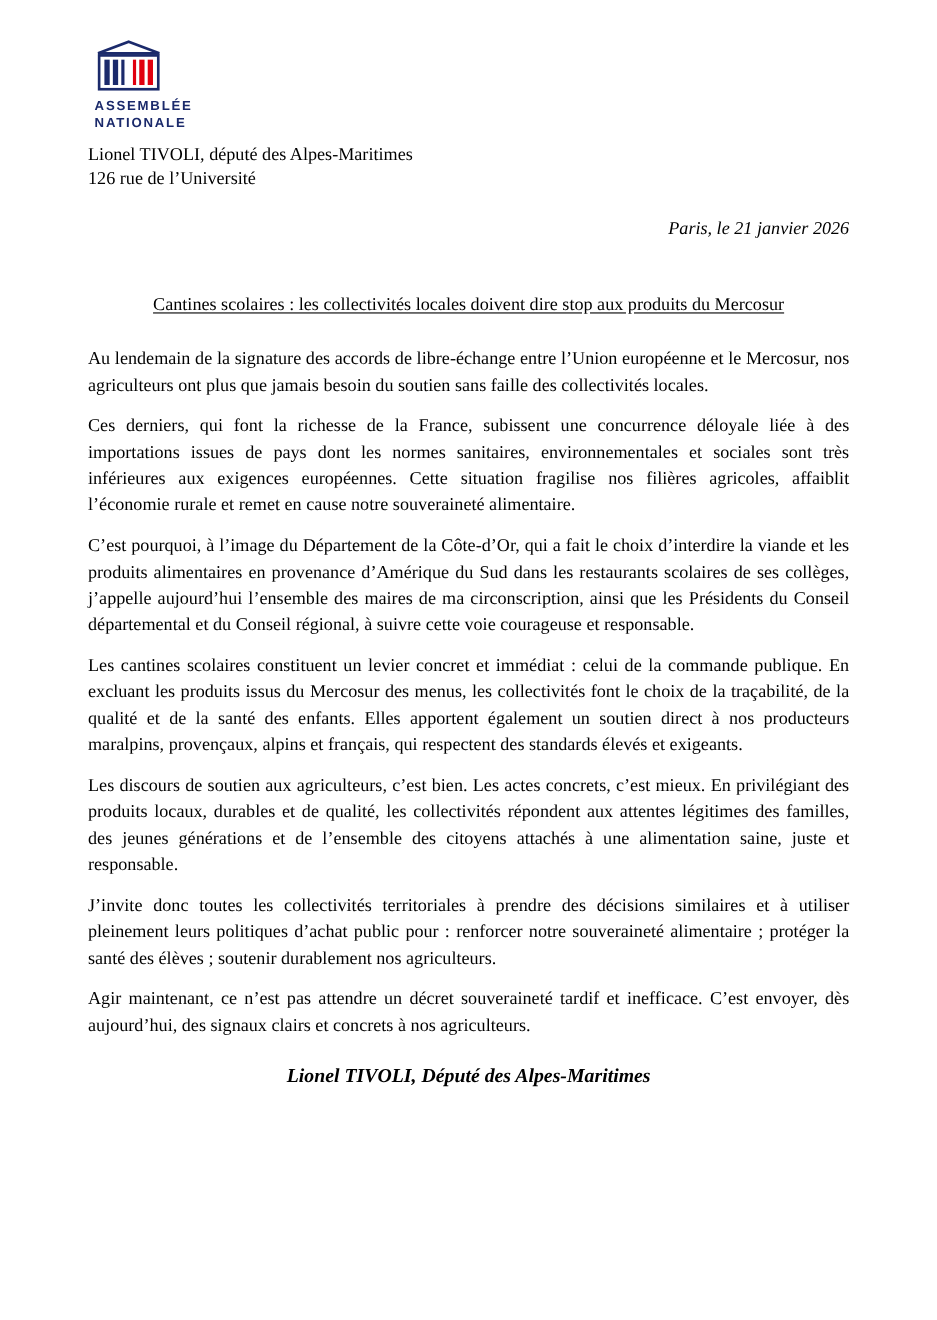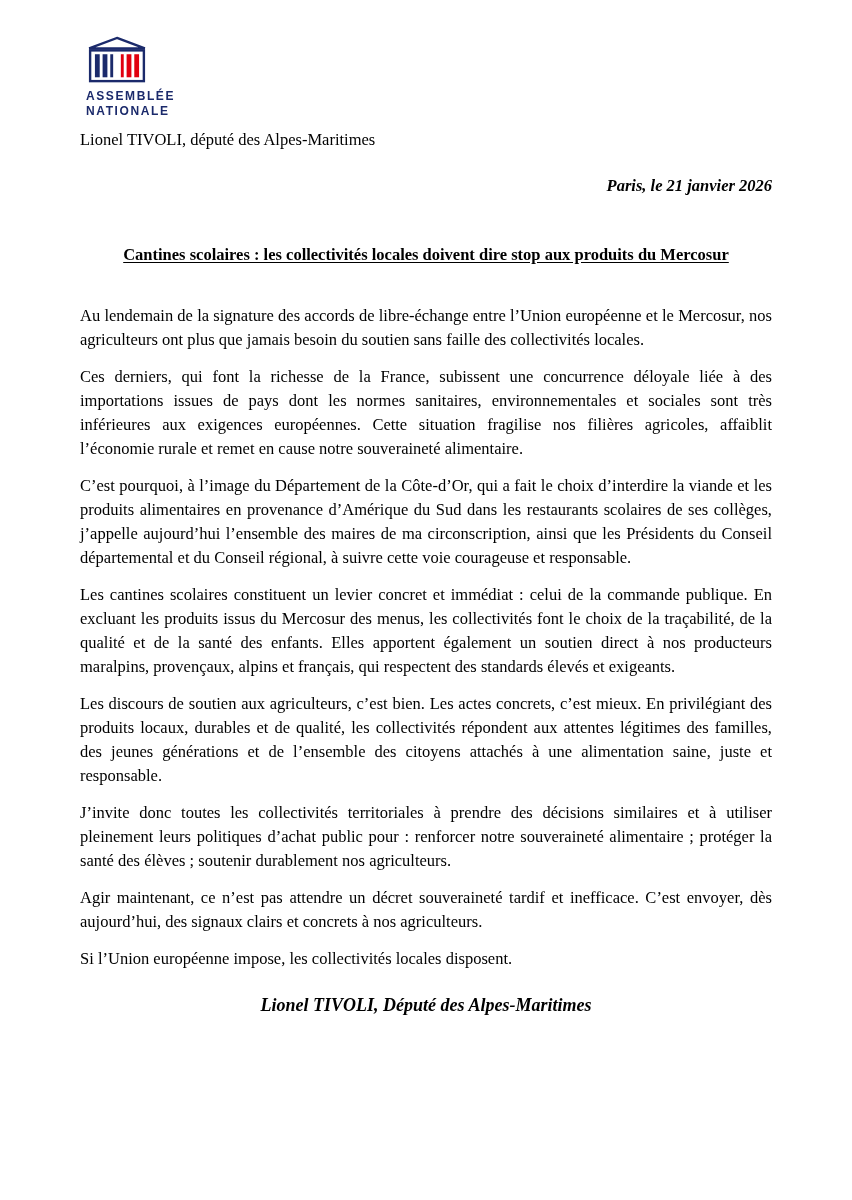--- a/index.html
+++ b/index.html
@@ -40,35 +40,34 @@
     margin-top: 10px;
     font-size: 16.5px;
     line-height: 22px;
   }
   .dateline {
     margin-top: 24px;
     text-align: right;
     font-style: italic;
     font-size: 16.5px;
     line-height: 22px;
-    font-weight: bold;
   }
   .doc-title {
     margin-top: 44px;
     text-align: center;
-    font-weight: 700;
+    font-weight: 400;
     font-size: 16.5px;
     line-height: 27px;
   }
   .title-line {
     text-decoration: underline;
     text-underline-offset: 2px;
   }
   .letter-body {
-    margin-top: 36px;
+    margin-top: 24px;
     font-size: 16.5px;
     line-height: 24px;
     text-align: justify;
   }
   .para { margin-bottom: 13px; }
   .bold { font-weight: 400; }
   .signature {
     margin-top: 22px;
     text-align: center;
     font-weight: 700;
@@ -95,35 +94,35 @@
         <rect class="col-red" x="50" y="19" width="5" height="24"></rect>
       </svg>
       <div class="org-name">
         <div>ASSEMBLÉE</div>
         <div>NATIONALE</div>
       </div>
     </div>
 
     <div class="sender">
       <div>Lionel TIVOLI, député des Alpes-Maritimes</div>
+      <div>126 rue de l’Université</div>
     </div>
   </div>
 
   <div class="dateline">Paris, le 21 janvier 2026</div>
 
   <div class="doc-title">
     <div class="title-line">Cantines scolaires : les collectivités locales doivent dire stop aux produits du Mercosur</div>
   </div>
 
   <div class="letter-body">
       <p class="para"><span>Au lendemain de la signature des accords de libre-échange entre l’Union européenne et le Mercosur, nos agriculteurs ont plus que jamais besoin du soutien sans faille des collectivités locales.</span></p>
       <p class="para"><span>Ces derniers, qui font la richesse de la France, subissent une </span><span class="bold">concurrence déloyale</span><span> liée à des importations issues de pays dont les normes sanitaires, environnementales et sociales sont très inférieures aux exigences européennes. Cette situation </span><span class="bold">fragilise nos filières agricoles, affaiblit l’économie rurale et remet en cause notre souveraineté alimentaire</span><span>.</span></p>
       <p class="para"><span>C’est pourquoi, à l’image du Département de la Côte-d’Or, qui a fait le choix </span><span class="bold">d’interdire la viande et les produits alimentaires en provenance d’Amérique du Sud</span><span> dans les restaurants scolaires de ses collèges, </span><span class="bold">j’appelle aujourd’hui l’ensemble des maires de ma circonscription, ainsi que les Présidents du Conseil départemental et du Conseil régional, à suivre cette voie courageuse et responsable</span><span>.</span></p>
       <p class="para"><span class="bold">Les cantines scolaires constituent un levier concret et immédiat</span><span> : celui de la commande publique. En excluant les produits issus du Mercosur des menus, les collectivités font le choix de la traçabilité, de la qualité et de la santé des enfants. Elles apportent également un </span><span class="bold">soutien direct à nos producteurs</span><span> maralpins, provençaux, alpins et français, qui respectent des standards élevés et exigeants.</span></p>
       <p class="para"><span>Les discours de soutien aux agriculteurs, c’est bien. Les actes concrets, c’est mieux. En privilégiant des produits locaux, durables et de qualité, les collectivités répondent aux attentes légitimes des familles, des jeunes générations et de l’ensemble des citoyens attachés à une alimentation saine, juste et responsable.</span></p>
       <p class="para"><span>J’invite donc toutes les collectivités territoriales à prendre des décisions similaires et à utiliser pleinement leurs politiques d’achat public pour : </span><span class="bold">renforcer notre souveraineté alimentaire ; protéger la santé des élèves ; soutenir durablement nos agriculteurs.</span></p>
       <p class="para"><span>Agir maintenant, ce n’est pas attendre un décret souveraineté tardif et inefficace. C’est envoyer, dès aujourd’hui, des signaux clairs et concrets à nos agriculteurs.</span></p>
-      <p class="para"><span class="bold">Si l’Union européenne impose, les collectivités locales disposent.</span></p>
     </div>
 
   <div class="signature">Lionel TIVOLI, Député des Alpes-Maritimes</div>
 
 </div>
 
 </body></html>

